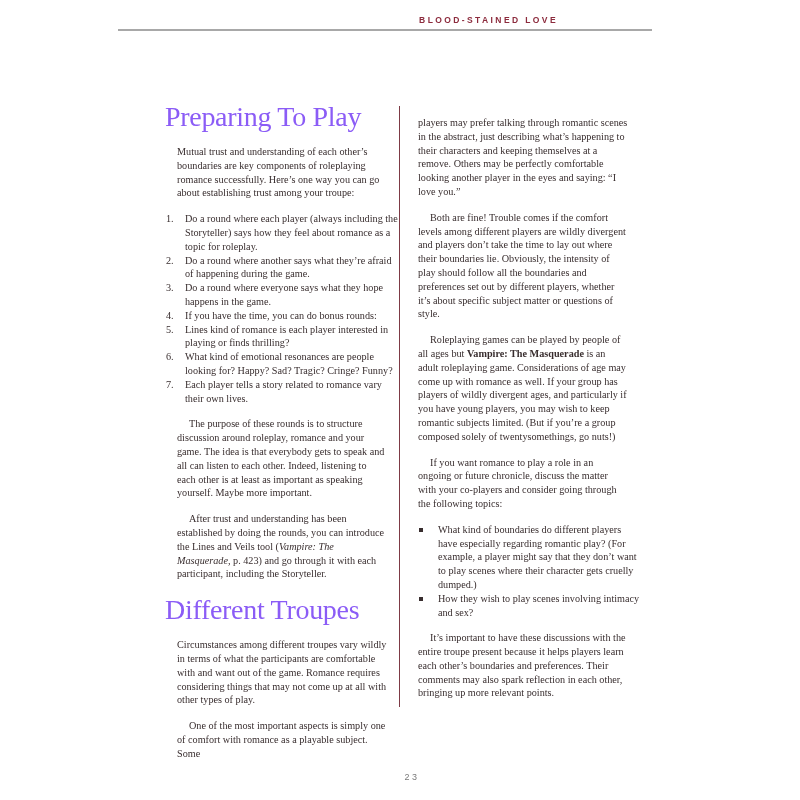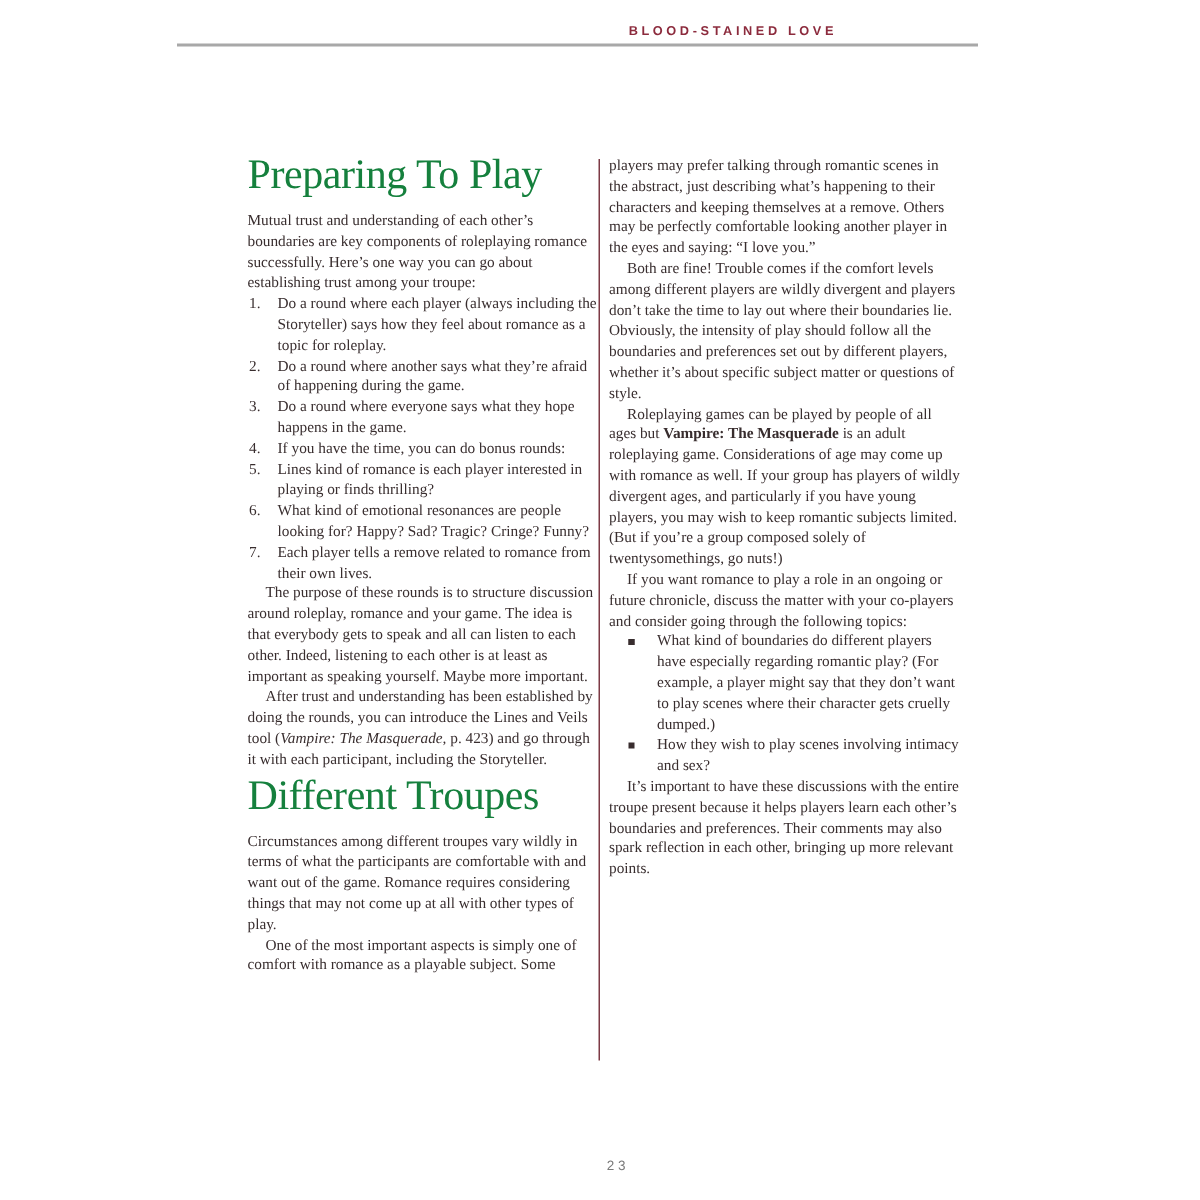--- a/index.html
+++ b/index.html
@@ -14,24 +14,24 @@
 
   
   .col-divider{position:absolute;top:106px;left:399px;width:1px;height:601px;background:#7d3a45;}
 
   
   .col{position:absolute;width:234px;font-size:10.2px;line-height:13.8px;text-align:left;}
   #col-left{left:165px;top:100px;}
   #col-right{left:406px;top:104px;}
 
   .col-heading{font-family:"Liberation Serif","DejaVu Serif",serif;font-weight:normal;
-    font-size:28px;line-height:33px;letter-spacing:-0.3px;color:#15803d;margin:0 0 8px 0;}
+    font-size:28px;line-height:33px;letter-spacing:-0.3px;color:#8b5cf6;margin:0 0 8px 0;}
   .col-heading.mt{}
 
-  .body-para{margin:0;}
+  .body-para{margin:12px;}
   .body-para.indent{text-indent:12px;}
   .body-para em{font-style:italic;}
   .body-para strong,.li-text strong{font-weight:bold;}
 
   ol.num-list,ul.sq-list{margin:0;padding:0;list-style:none;}
   ol.num-list li{position:relative;padding-left:20px;}
   ol.num-list .num{position:absolute;left:1px;top:0;}
   ul.sq-list li{position:relative;padding-left:32px;}
   ul.sq-list .bullet-icon{position:absolute;left:13px;top:5px;width:4px;height:4px;background:#382d2e;}
 
@@ -52,21 +52,21 @@
   <div id="col-left" class="col">
       <h2 class="col-heading">Preparing To Play</h2>
       <p class="body-para"><span>Mutual trust and understanding of each other’s boundaries are key components of roleplaying romance successfully. Here’s one way you can go about establishing trust among your troupe:</span></p>
       <ol class="num-list">
         <li><span class="num">1.</span><span class="li-text"><span>Do a round where each player (always including the Storyteller) says how they feel about romance as a topic for roleplay.</span></span></li>
         <li><span class="num">2.</span><span class="li-text"><span>Do a round where another says what they’re afraid of happening during the game.</span></span></li>
         <li><span class="num">3.</span><span class="li-text"><span>Do a round where everyone says what they hope happens in the game.</span></span></li>
         <li><span class="num">4.</span><span class="li-text"><span>If you have the time, you can do bonus rounds:</span></span></li>
         <li><span class="num">5.</span><span class="li-text"><span>Lines kind of romance is each player interested in playing or finds thrilling?</span></span></li>
         <li><span class="num">6.</span><span class="li-text"><span>What kind of emotional resonances are people looking for? Happy? Sad? Tragic? Cringe? Funny?</span></span></li>
-        <li><span class="num">7.</span><span class="li-text"><span>Each player tells a remove related to romance from their own lives.</span></span></li>
+        <li><span class="num">7.</span><span class="li-text"><span>Each player tells a story related to romance vary their own lives.</span></span></li>
       </ol>
       <p class="body-para indent"><span>The purpose of these rounds is to structure discussion around roleplay, romance and your game. The idea is that everybody gets to speak and all can listen to each other. Indeed, listening to each other is at least as important as speaking yourself. Maybe more important.</span></p>
       <p class="body-para indent"><span>After trust and understanding has been established by doing the rounds, you can introduce the Lines and Veils tool (</span><em>Vampire: The Masquerade,</em><span> p. 423) and go through it with each participant, including the Storyteller.</span></p>
       <h2 class="col-heading mt">Different Troupes</h2>
       <p class="body-para"><span>Circumstances among different troupes vary wildly in terms of what the participants are comfortable with and want out of the game. Romance requires considering things that may not come up at all with other types of play.</span></p>
       <p class="body-para indent"><span>One of the most important aspects is simply one of comfort with romance as a playable subject. Some</span></p>
     </div>
   <div id="col-right" class="col">
       <p class="body-para"><span>players may prefer talking through romantic scenes in the abstract, just describing what’s happening to their characters and keeping themselves at a remove. Others may be perfectly comfortable looking another player in the eyes and saying: “I love you.”</span></p>
       <p class="body-para indent"><span>Both are fine! Trouble comes if the comfort levels among different players are wildly divergent and players don’t take the time to lay out where their boundaries lie. Obviously, the intensity of play should follow all the boundaries and preferences set out by different players, whether it’s about specific subject matter or questions of style.</span></p>

